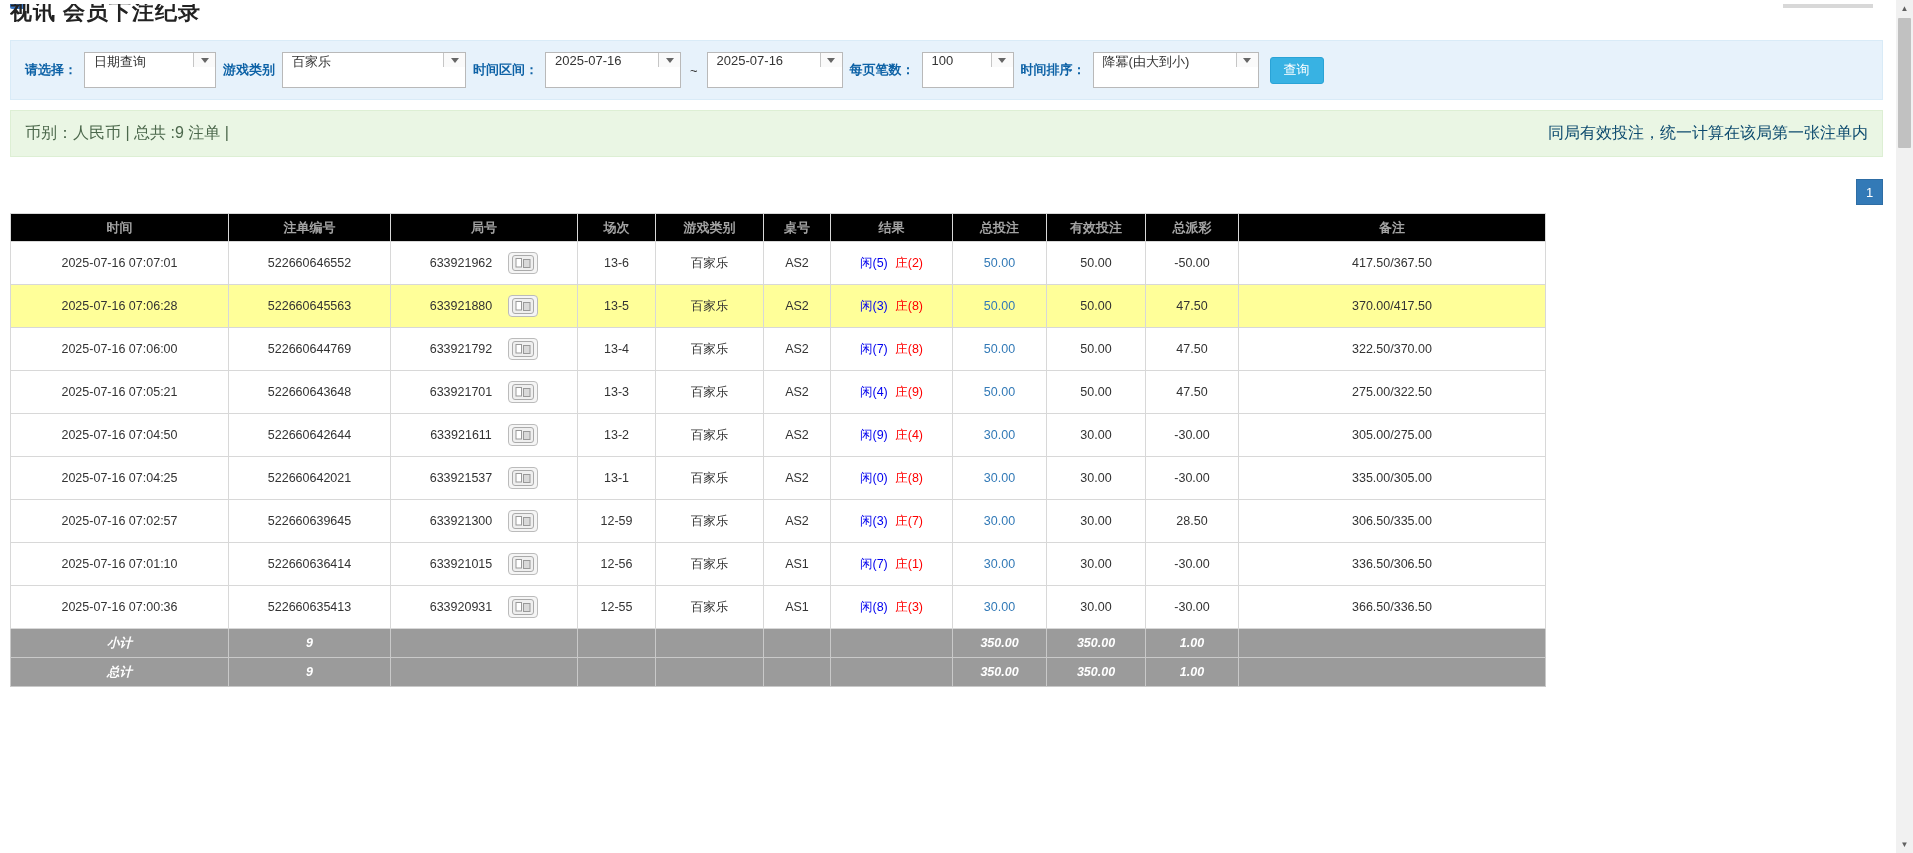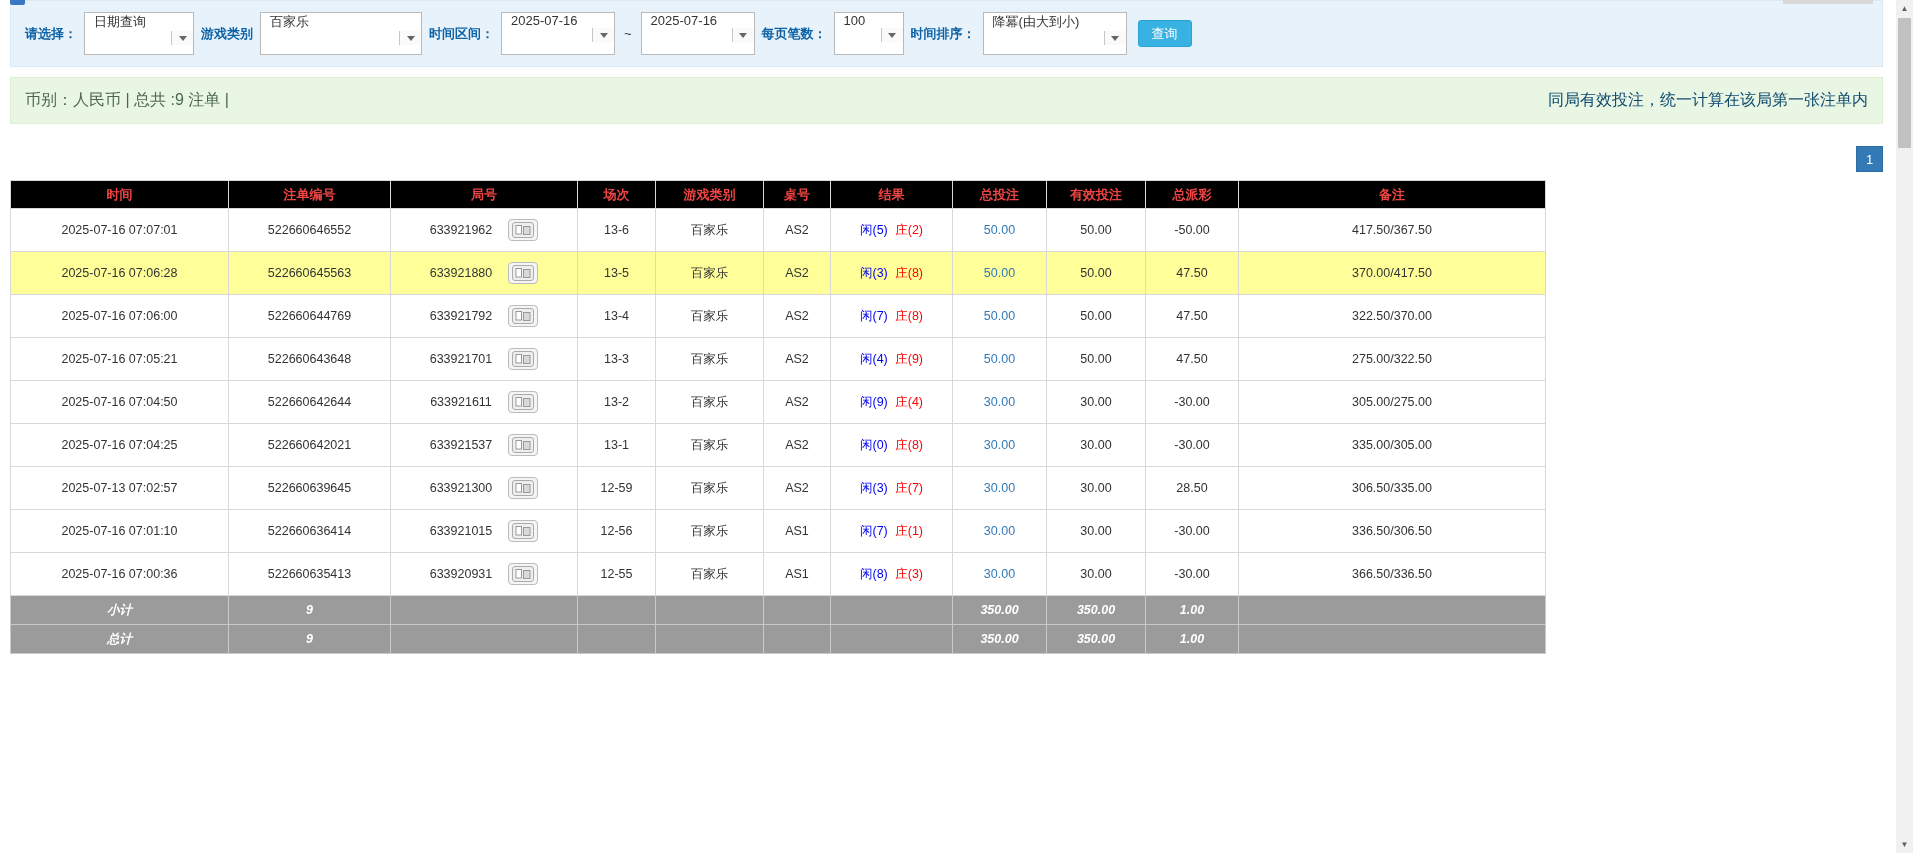--- a/index.html
+++ b/index.html
@@ -25,21 +25,21 @@
   .top-cut-left{position:absolute;top:0;left:10px;width:15px;height:5px;background:#3a76c4;border-radius:0 0 2px 2px;}
   .top-cut-right{position:absolute;top:0;right:40px;width:90px;height:4px;background:#d8d8d8;}
 
   .page-title{height:24px;overflow:hidden;margin:4px 0 12px;}
   .page-title span{position:relative;top:-7px;display:inline-block;font-size:22px;font-weight:bold;color:#222;letter-spacing:1px;}
 
   
   .filter-bar{background:var(--filter-bg);border:1px solid #d9ebf7;padding:11px 14px;
     display:flex;align-items:center;gap:7px;font-size:13px;white-space:nowrap;}
   .filter-label{color:#0d62a6;font-weight:bold;}
-  .combo{display:inline-flex;align-items:flex-end;background:#fff;border:1px solid #b9b9b9;height:43px;cursor:pointer;flex-direction:column;}
+  .combo{display:inline-flex;align-items:flex-start;background:#fff;border:1px solid #b9b9b9;height:36px;cursor:pointer;}
   .combo-text{display:flex;align-items:center;padding:0 9px;font-size:13px;color:#333;}
   .combo-arrow{width:22px;border-left:1px solid #c6c6c6;background:#fafafa;display:flex;align-items:center;justify-content:center;}
   .combo-arrow::after{content:"";width:0;height:0;border:4px solid transparent;border-top:5px solid #666;margin-top:5px;}
   .w-select .combo-text{min-width:108px;}
   .w-game .combo-text{min-width:160px;}
   .w-date .combo-text{min-width:112px;}
   .w-size .combo-text{min-width:68px;}
   .w-sort .combo-text{min-width:142px;}
   .tilde{color:#333;padding:0 2px;}
   .query-btn{background:var(--query-button);color:#fff;border:1px solid #2aa3d6;border-radius:3px;
@@ -51,21 +51,21 @@
   .info-summary{color:#4c684c;}
   .info-notice{color:#0c4a6e;}
 
   
   .pagination{text-align:right;margin:22px 0 8px;}
   .page-btn{display:inline-block;min-width:27px;height:26px;line-height:26px;text-align:center;
     background:var(--page-button);color:#fff;border:1px solid #2e6da4;font-size:13px;cursor:pointer;}
 
   
   table.records{width:1535px;border-collapse:collapse;table-layout:fixed;font-size:12.5px;}
-  table.records th{background:var(--header-bg);color:#ef4444;font-weight:bold;font-size:13px;height:28px;
+  table.records th{background:var(--header-bg);color:#a3a3a3;font-weight:bold;font-size:13px;height:28px;
     border:1px solid #d8d8d8;padding:0 2px;}
   table.records td{border:1px solid #d8d8d8;height:43px;text-align:center;padding:0 3px;color:#333;
     overflow:hidden;white-space:nowrap;}
   tr.highlight td{background:var(--highlight-row);}
   .result-player{color:var(--player);}
   .result-banker{color:var(--banker);margin-left:4px;}
   .bet-link{color:var(--link);cursor:pointer;}
   td.neg{color:var(--negative);}
   .round-wrap{display:inline-flex;align-items:center;gap:16px;}
   .card-btn{background:#f5f5f5;border:1px solid #bbb;border-radius:4px;padding:1px 3px;height:22px;
@@ -78,20 +78,23 @@
   .scroll-arrow.down{position:absolute;bottom:0;left:0;right:0;}
   .scroll-thumb{position:absolute;top:18px;left:2px;width:13px;height:130px;background:#c1c1c1;border-radius:1px;cursor:pointer;}
 </style>
 </head>
 <body>
 
 <div class="content">
   <div class="top-cut-left"></div>
   <div class="top-cut-right"></div>
 
+  <div class="page-title">
+    <span>视讯 会员下注纪录</span>
+  </div>
 
   <div class="filter-bar">
     <span class="filter-label">请选择：</span>
     <span class="combo w-select">
       <span class="combo-text">日期查询</span>
       <span class="combo-arrow"></span>
     </span>
 
     <span class="filter-label">游戏类别</span>
     <span class="combo w-game">
@@ -332,21 +335,21 @@
       <span class="result-banker">庄(8)</span>
     </td>
     <td>
       <span class="bet-link">30.00</span>
     </td>
     <td>30.00</td>
     <td class="neg">-30.00</td>
     <td>335.00/305.00</td>
   </tr>
         <tr>
-    <td>2025-07-13 07:02:57</td>
+    <td>2025-07-16 07:02:57</td>
     <td>522660639645</td>
     <td>
       <span class="round-wrap">
         <span>633921300</span>
         <button class="card-btn">
           <svg width="22" height="16" viewBox="0 0 22 16">
             <rect x="0.5" y="0.5" width="21" height="15" rx="2.5" fill="#efefef" stroke="#aaa"></rect>
             <rect x="4" y="3.5" width="5.5" height="8.5" fill="#fff" stroke="#999"></rect>
             <rect x="11.5" y="4.5" width="6.5" height="8" fill="#d9d9d9" stroke="#999"></rect>
           </svg>

